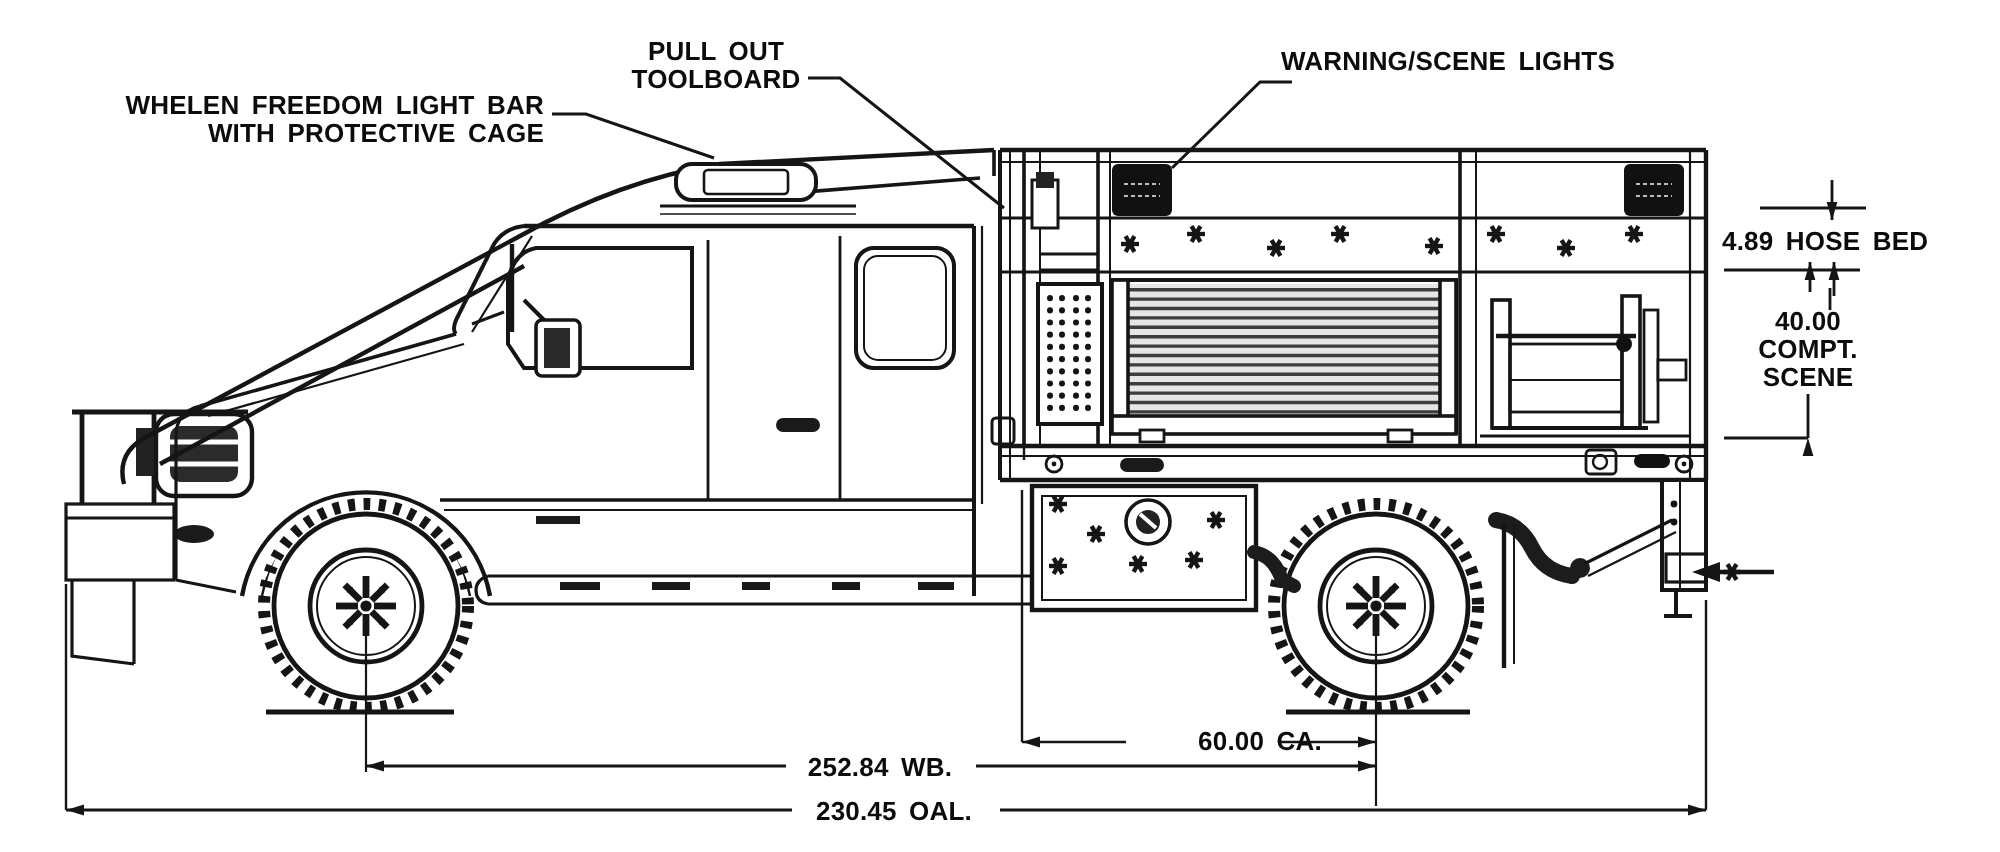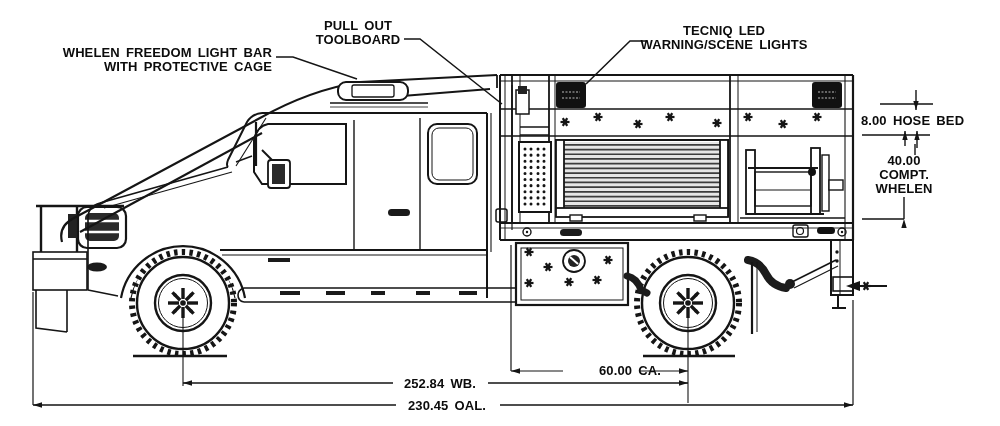--- a/index.html
+++ b/index.html
@@ -301,30 +301,29 @@
   <div>WHELEN FREEDOM LIGHT BAR</div>
   <div>WITH PROTECTIVE CAGE</div>
 </div>
 
 <div class="lbl center" style="left:358px;top:19px">
   <div>PULL OUT</div>
   <div>TOOLBOARD</div>
 </div>
 
 <div class="lbl center" style="left:724px;top:24px">
-  <div>TECNIQ LED</div>
   <div>WARNING/SCENE LIGHTS</div>
 </div>
 
-<div class="lbl" style="left:861px;top:114px">8.00 HOSE BED</div>
+<div class="lbl" style="left:861px;top:114px">4.89 HOSE BED</div>
 
 <div class="lbl center" style="left:904px;top:154px">
   <div>40.00</div>
   <div>COMPT.</div>
-  <div>WHELEN</div>
+  <div>SCENE</div>
 </div>
 
 <div class="lbl center" style="left:630px;top:364px">60.00 CA.</div>
 
 <div class="lbl center" style="left:440px;top:377px">252.84 WB.</div>
 
 <div class="lbl center" style="left:447px;top:399px">230.45 OAL.</div>
 
 </div>
 

